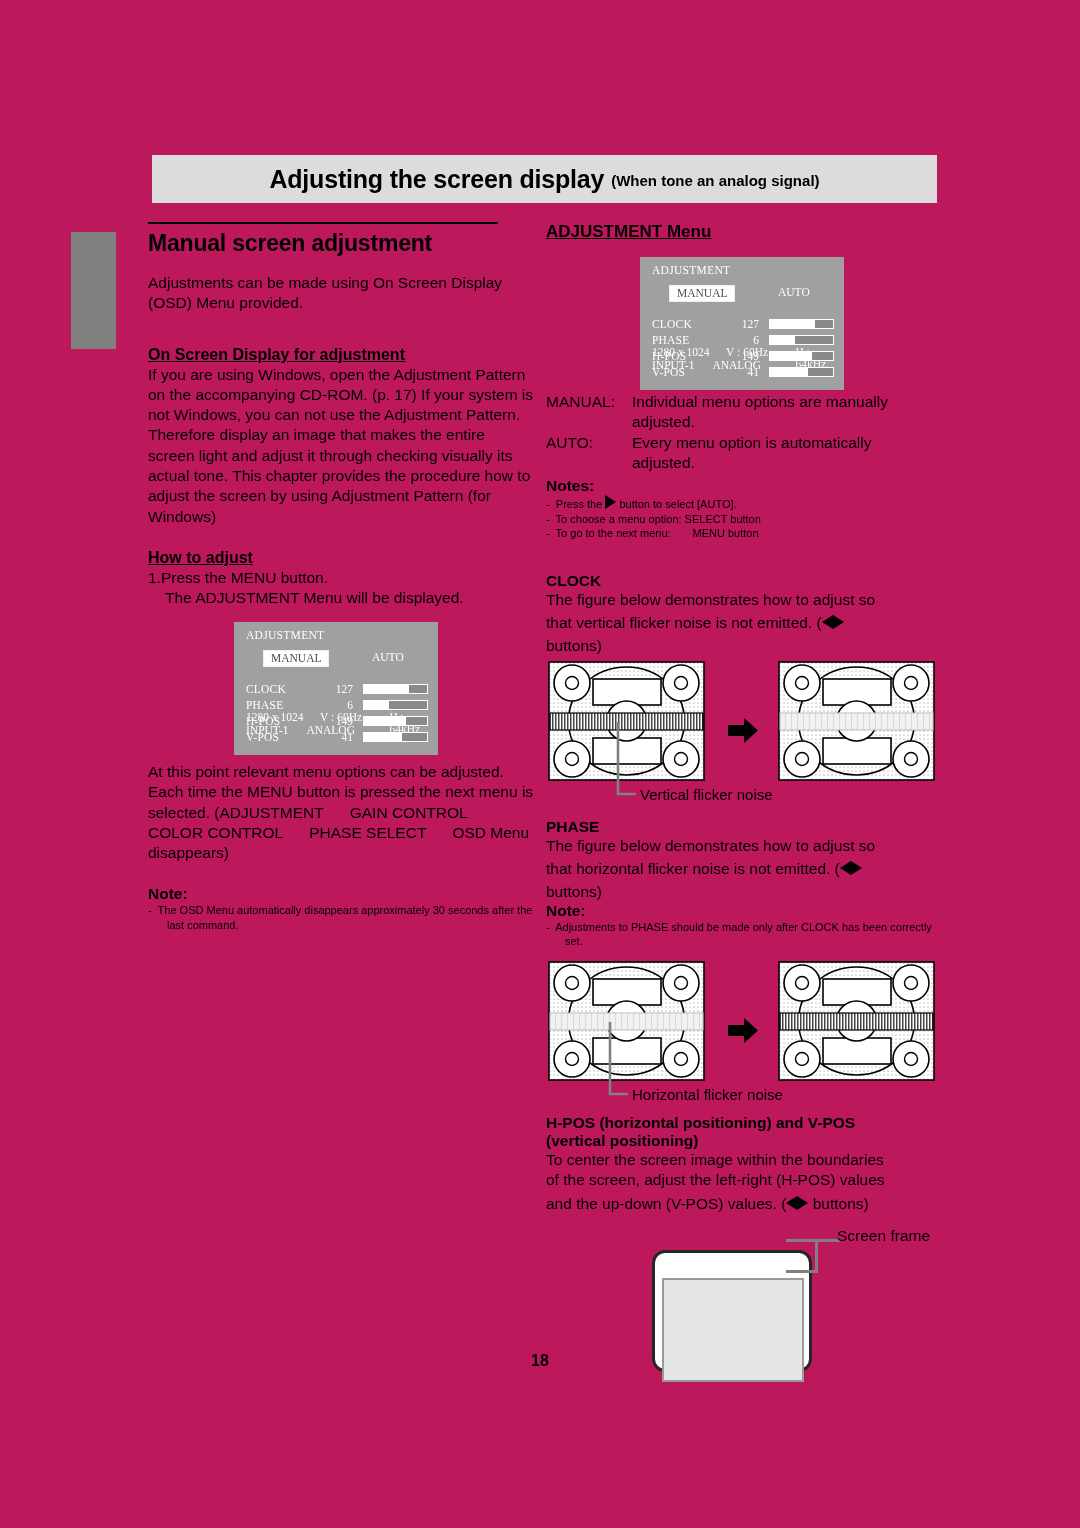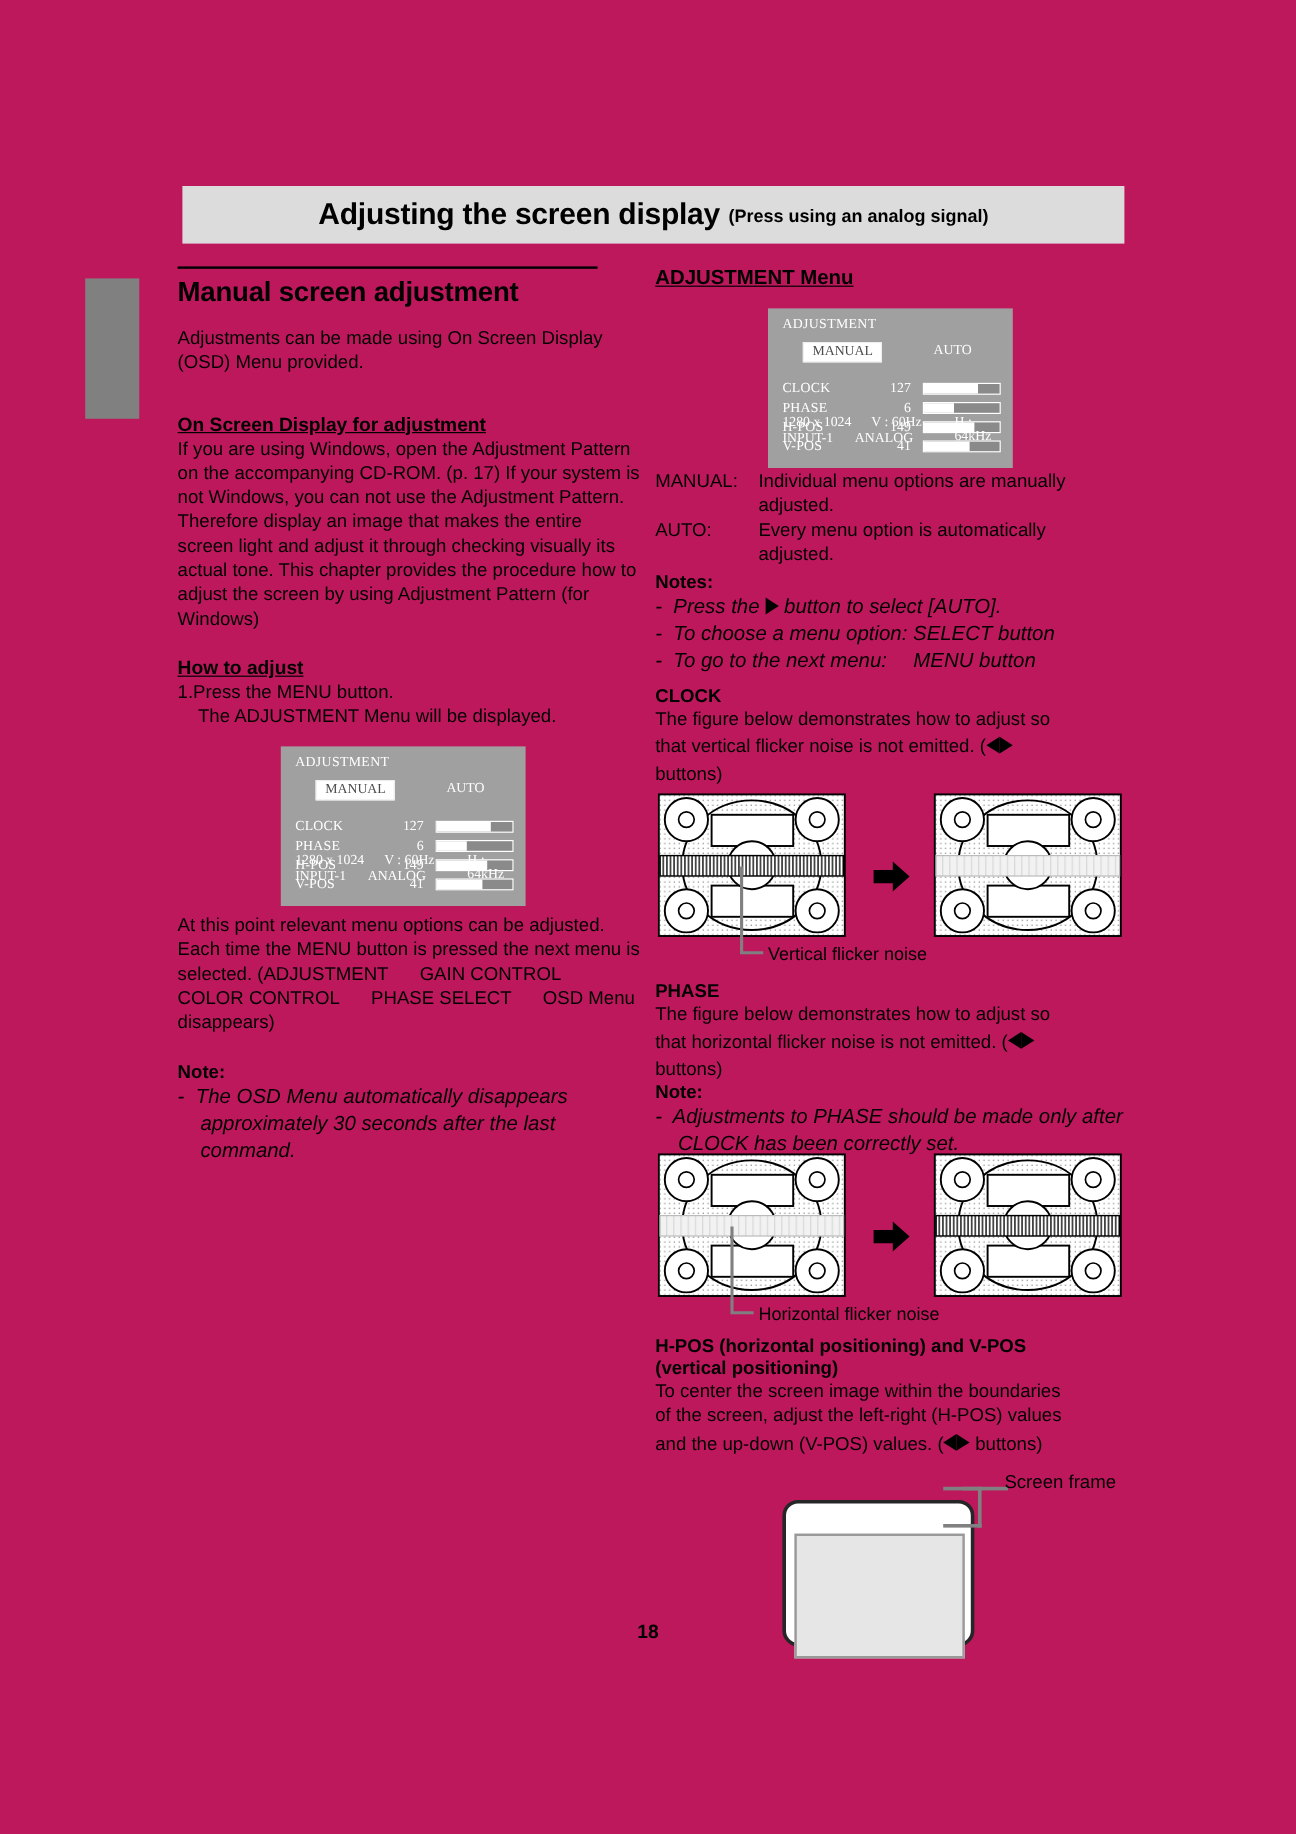--- a/index.html
+++ b/index.html
@@ -92,26 +92,25 @@
     font-weight: bold;
     margin: 0;
   }
   p.body {
     font-size: 15.5px;
     line-height: 1.31;
     margin: 0;
   }
   .indent-1 { padding-left: 17px; }
   .hang {
-    font-size: 17px;
+    font-size: 11px;
     line-height: 1.31;
     padding-left: 19px;
     text-indent: -19px;
     margin: 0;
-    font-style: italic;
   }
   .hang-num {
     font-size: 15.5px;
     line-height: 1.31;
     margin: 0;
   }
   .arrow-gap { display: inline-block; width: 26px; }
 
   
   .osd {
@@ -289,21 +288,21 @@
     border-right: 11px solid #000;
   }
 </style>
 </head>
 <body>
 
 <div class="page">
 
   <div class="banner">
     <span class="banner-main">Adjusting the screen display</span>
-    <span class="banner-sub">(Press using an analog signal)</span>
+    <span class="banner-sub">(When tone an analog signal)</span>
   </div>
 
   <div class="edge-tab"></div>
 
   <div class="col-left">
     <div class="rule"></div>
     <h1 class="sec-title">Manual screen adjustment</h1>
 
     <p class="body">Adjustments can be made using On Screen Display (OSD) Menu provided.</p>
 

